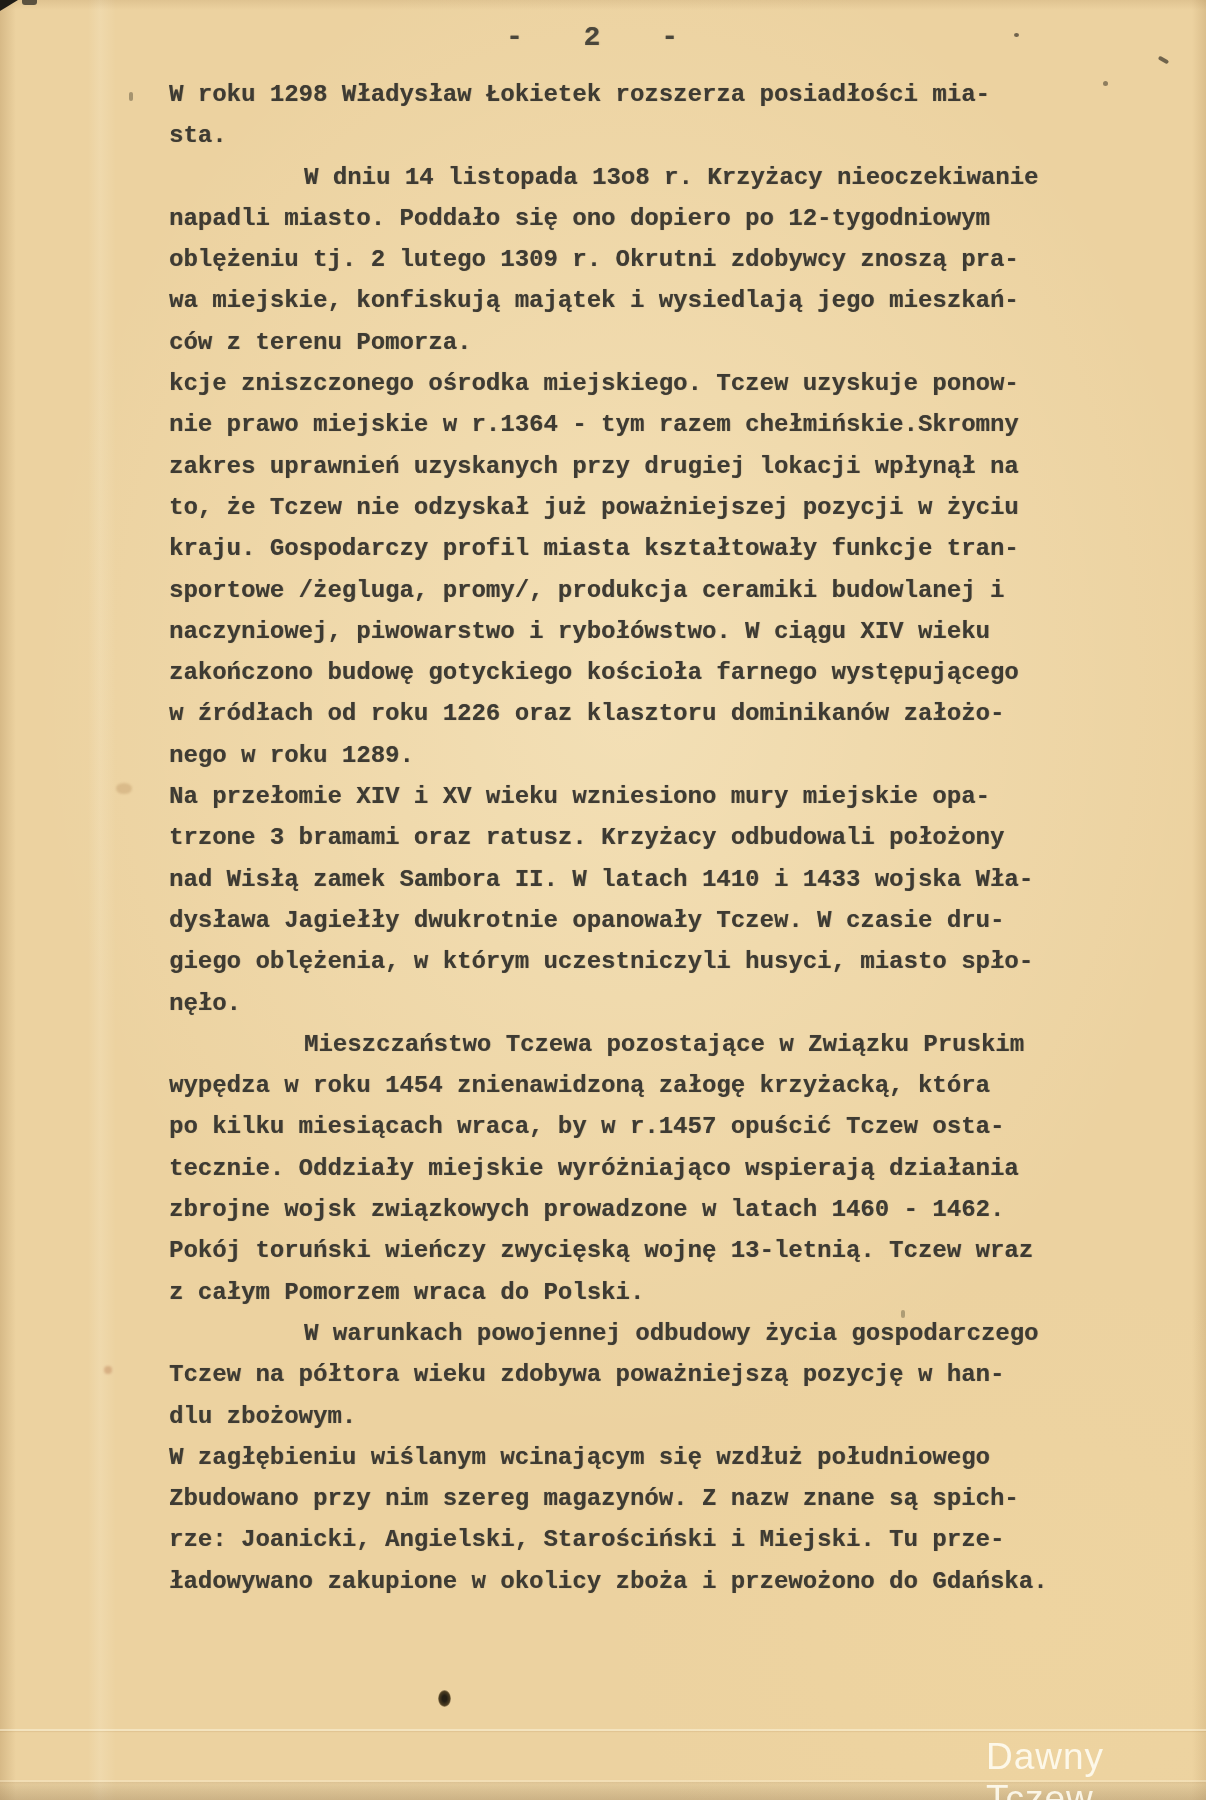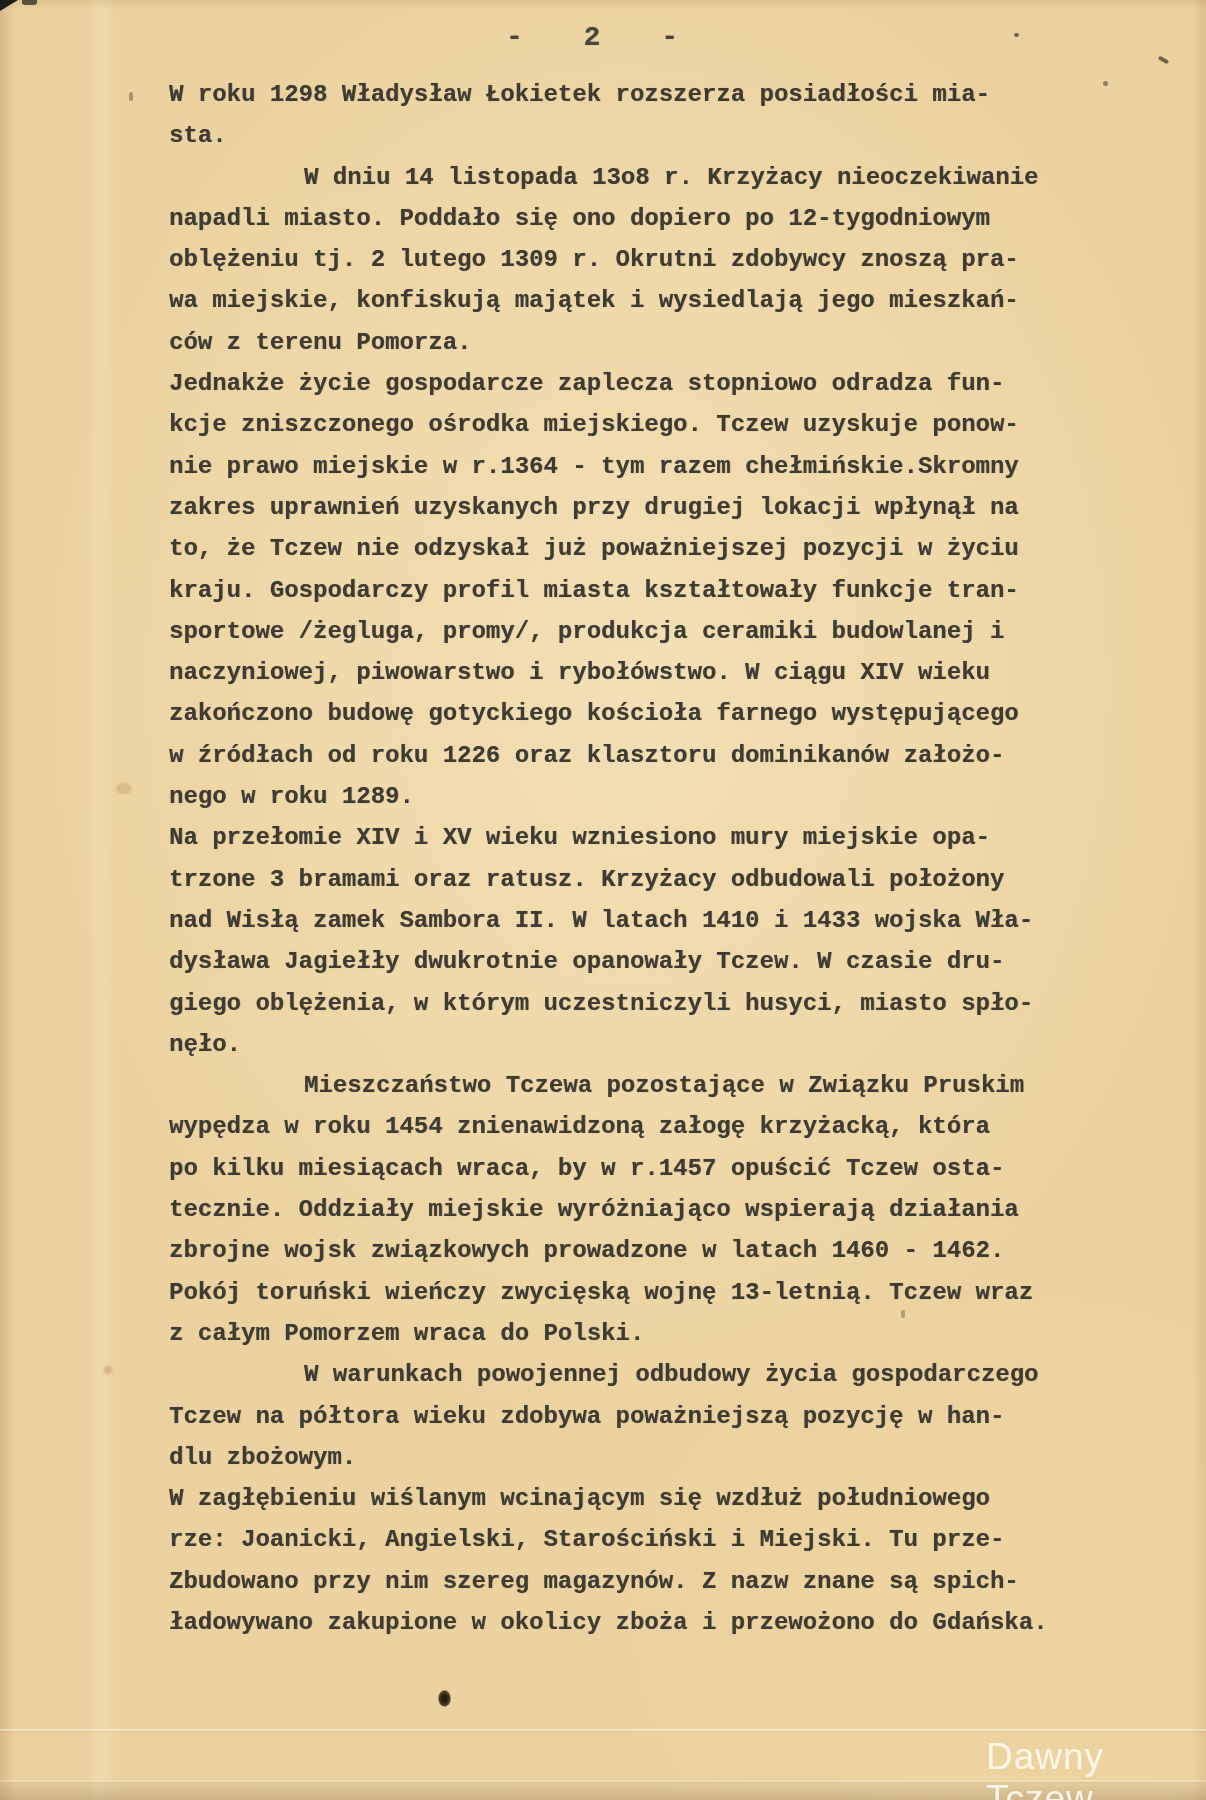--- a/index.html
+++ b/index.html
@@ -92,21 +92,20 @@
   <div class="page-number">- 2 -</div>
 
   <div class="text-block">
       <div class="line">W roku 1298 Władysław Łokietek rozszerza posiadłości mia-</div>
       <div class="line">sta.</div>
       <div class="line indent">W dniu 14 listopada 13o8 r. Krzyżacy nieoczekiwanie</div>
       <div class="line">napadli miasto. Poddało się ono dopiero po 12-tygodniowym</div>
       <div class="line">oblężeniu tj. 2 lutego 1309 r. Okrutni zdobywcy znoszą pra-</div>
       <div class="line">wa miejskie, konfiskują majątek i wysiedlają jego mieszkań-</div>
       <div class="line">ców z terenu Pomorza.</div>
-      <div class="line">Jednakże życie gospodarcze zaplecza stopniowo odradza fun-</div>
       <div class="line">kcje zniszczonego ośrodka miejskiego. Tczew uzyskuje ponow-</div>
       <div class="line">nie prawo miejskie w r.1364 - tym razem chełmińskie.Skromny</div>
       <div class="line">zakres uprawnień uzyskanych przy drugiej lokacji wpłynął na</div>
       <div class="line">to, że Tczew nie odzyskał już poważniejszej pozycji w życiu</div>
       <div class="line">kraju. Gospodarczy profil miasta kształtowały funkcje tran-</div>
       <div class="line">sportowe /żegluga, promy/, produkcja ceramiki budowlanej i</div>
       <div class="line">naczyniowej, piwowarstwo i rybołówstwo. W ciągu XIV wieku</div>
       <div class="line">zakończono budowę gotyckiego kościoła farnego występującego</div>
       <div class="line">w źródłach od roku 1226 oraz klasztoru dominikanów założo-</div>
       <div class="line">nego w roku 1289.</div>
@@ -120,22 +119,22 @@
       <div class="line">wypędza w roku 1454 znienawidzoną załogę krzyżacką, która</div>
       <div class="line">po kilku miesiącach wraca, by w r.1457 opuścić Tczew osta-</div>
       <div class="line">tecznie. Oddziały miejskie wyróżniająco wspierają działania</div>
       <div class="line">zbrojne wojsk związkowych prowadzone w latach 1460 - 1462.</div>
       <div class="line">Pokój toruński wieńczy zwycięską wojnę 13-letnią. Tczew wraz</div>
       <div class="line">z całym Pomorzem wraca do Polski.</div>
       <div class="line indent">W warunkach powojennej odbudowy życia gospodarczego</div>
       <div class="line">Tczew na półtora wieku zdobywa poważniejszą pozycję w han-</div>
       <div class="line">dlu zbożowym.</div>
       <div class="line">W zagłębieniu wiślanym wcinającym się wzdłuż południowego</div>
+      <div class="line">Zbudowano przy nim szereg magazynów. Z nazw znane są spich-</div>
       <div class="line">rze: Joanicki, Angielski, Starościński i Miejski. Tu prze-</div>
-      <div class="line">Zbudowano przy nim szereg magazynów. Z nazw znane są spich-</div>
       <div class="line">ładowywano zakupione w okolicy zboża i przewożono do Gdańska.</div>
     </div>
 
   <div class="speck speck-1"></div>
   <div class="speck speck-2"></div>
   <div class="speck speck-3"></div>
   <div class="speck speck-4"></div>
   <div class="speck speck-5"></div>
   <div class="speck smudge-1"></div>
   <div class="speck smudge-2"></div>

